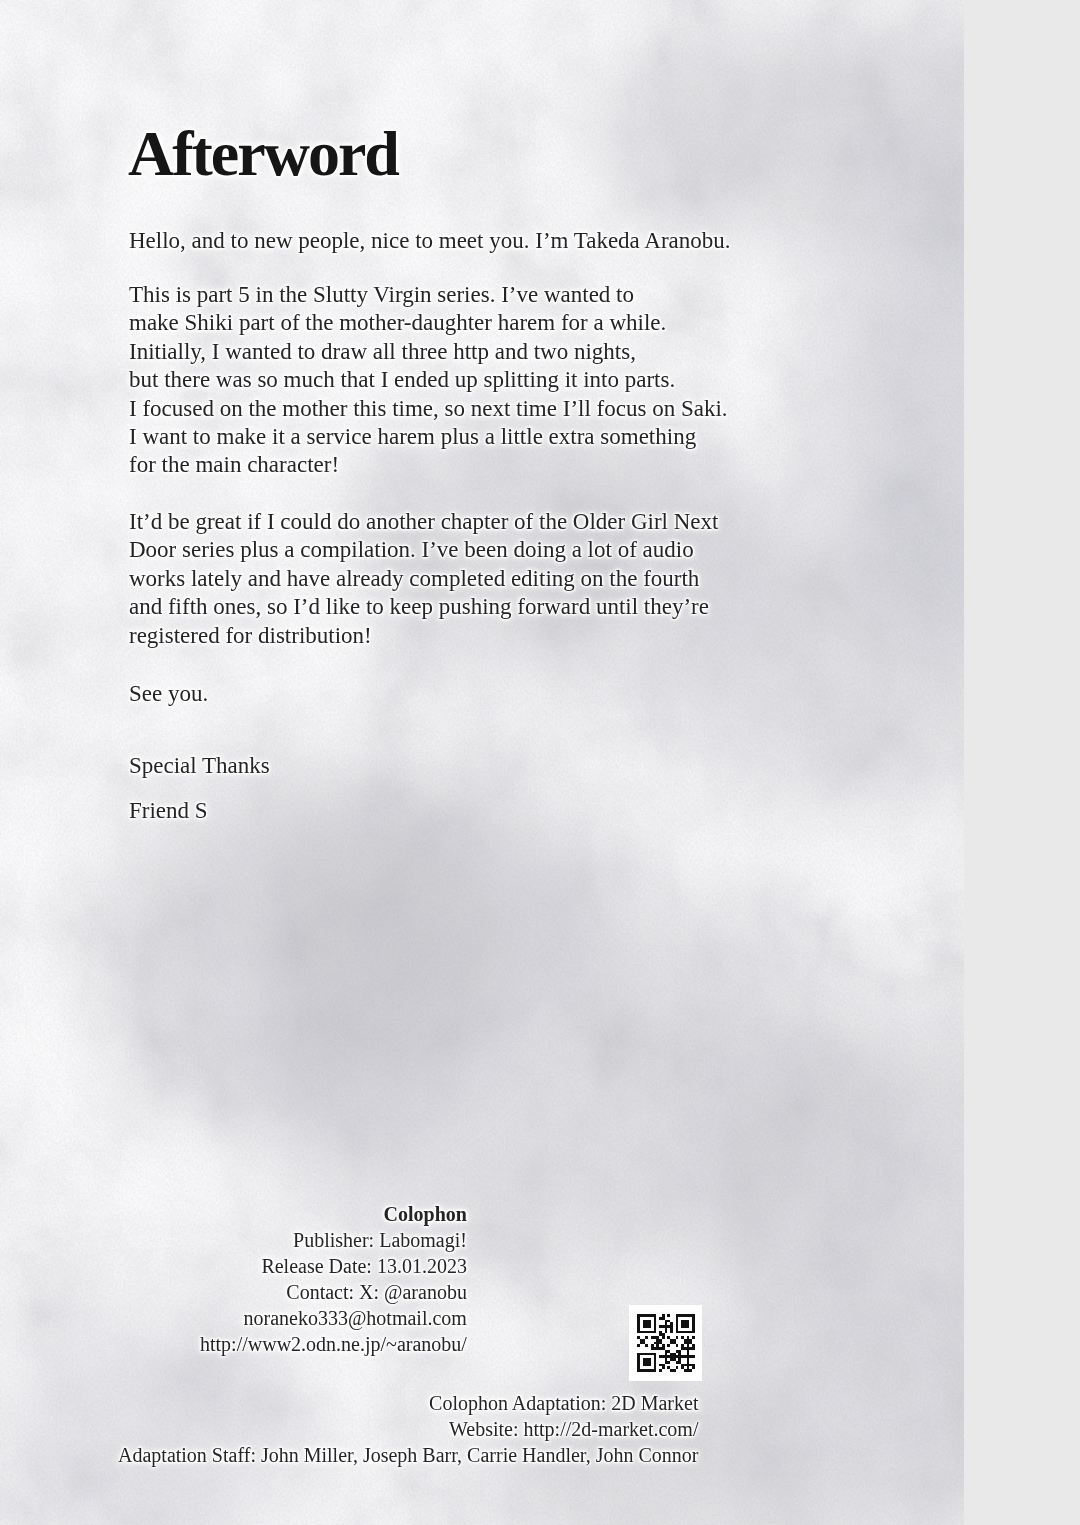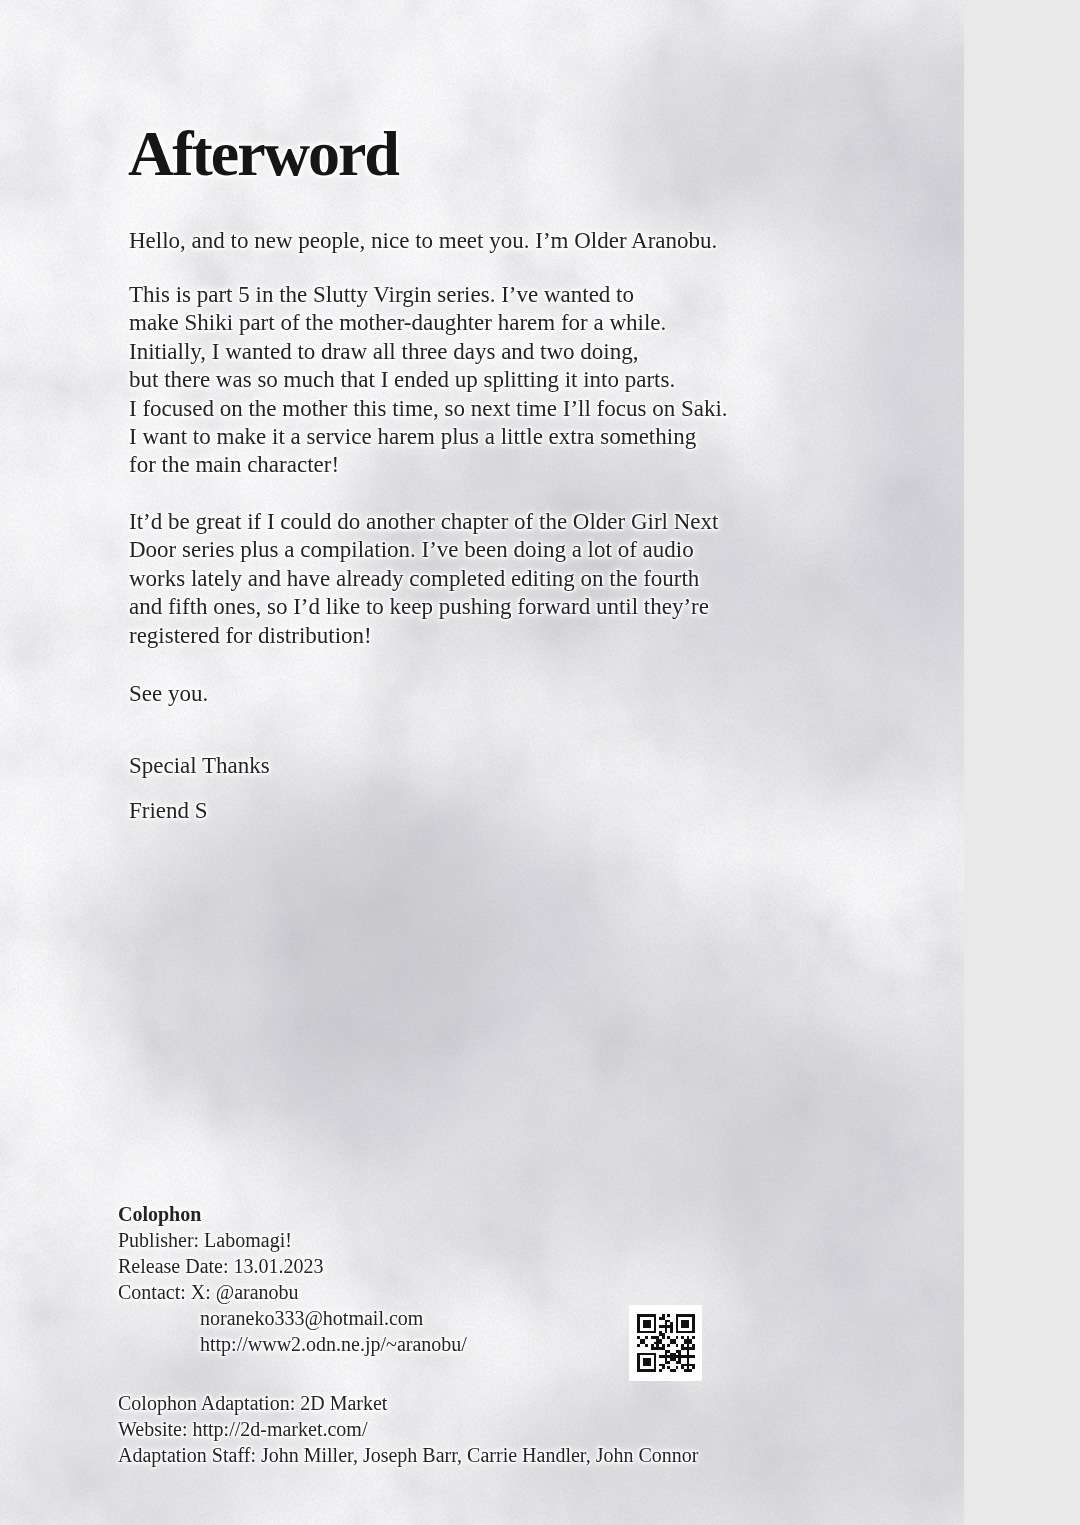--- a/index.html
+++ b/index.html
@@ -45,20 +45,21 @@
     color: #242424;
     white-space: nowrap;
   }
   .colophon {
     position: absolute;
     left: 118px;
     font-size: 20px;
     line-height: 26px;
     color: #242424;
     white-space: nowrap;
+    text-align: right;
   }
   .colophon .bold { font-weight: bold; }
   .colophon .indent { padding-left: 82px; }
   .qr-box {
     position: absolute;
     left: 629px;
     top: 1305px;
     width: 73px;
     height: 76px;
     background: #ffffff;
@@ -110,27 +111,27 @@
       <ellipse cx="150" cy="1430" rx="160" ry="120" opacity="0.35"></ellipse>
       <ellipse cx="760" cy="1460" rx="300" ry="110" opacity="0.50"></ellipse>
     </g>
     <rect width="1080" height="1525" filter="url(#clouds)" opacity="0.55"></rect>
     <rect width="1080" height="1525" filter="url(#grain)" opacity="0.45"></rect>
   </svg>
 
   <h1 class="title halo">Afterword</h1>
 
   <div class="para halo" style="top:227px">
-      <div>Hello, and to new people, nice to meet you. I’m Older Aranobu.</div>
+      <div>Hello, and to new people, nice to meet you. I’m Takeda Aranobu.</div>
     </div>
 
   <div class="para halo" style="top:281px">
       <div>This is part 5 in the Slutty Virgin series. I’ve wanted to</div>
       <div>make Shiki part of the mother-daughter harem for a while.</div>
-      <div>Initially, I wanted to draw all three days and two doing,</div>
+      <div>Initially, I wanted to draw all three http and two nights,</div>
       <div>but there was so much that I ended up splitting it into parts.</div>
       <div>I focused on the mother this time, so next time I’ll focus on Saki.</div>
       <div>I want to make it a service harem plus a little extra something</div>
       <div>for the main character!</div>
     </div>
 
   <div class="para halo" style="top:508px">
       <div>It’d be great if I could do another chapter of the Older Girl Next</div>
       <div>Door series plus a compilation. I’ve been doing a lot of audio</div>
       <div>works lately and have already completed editing on the fourth</div>

